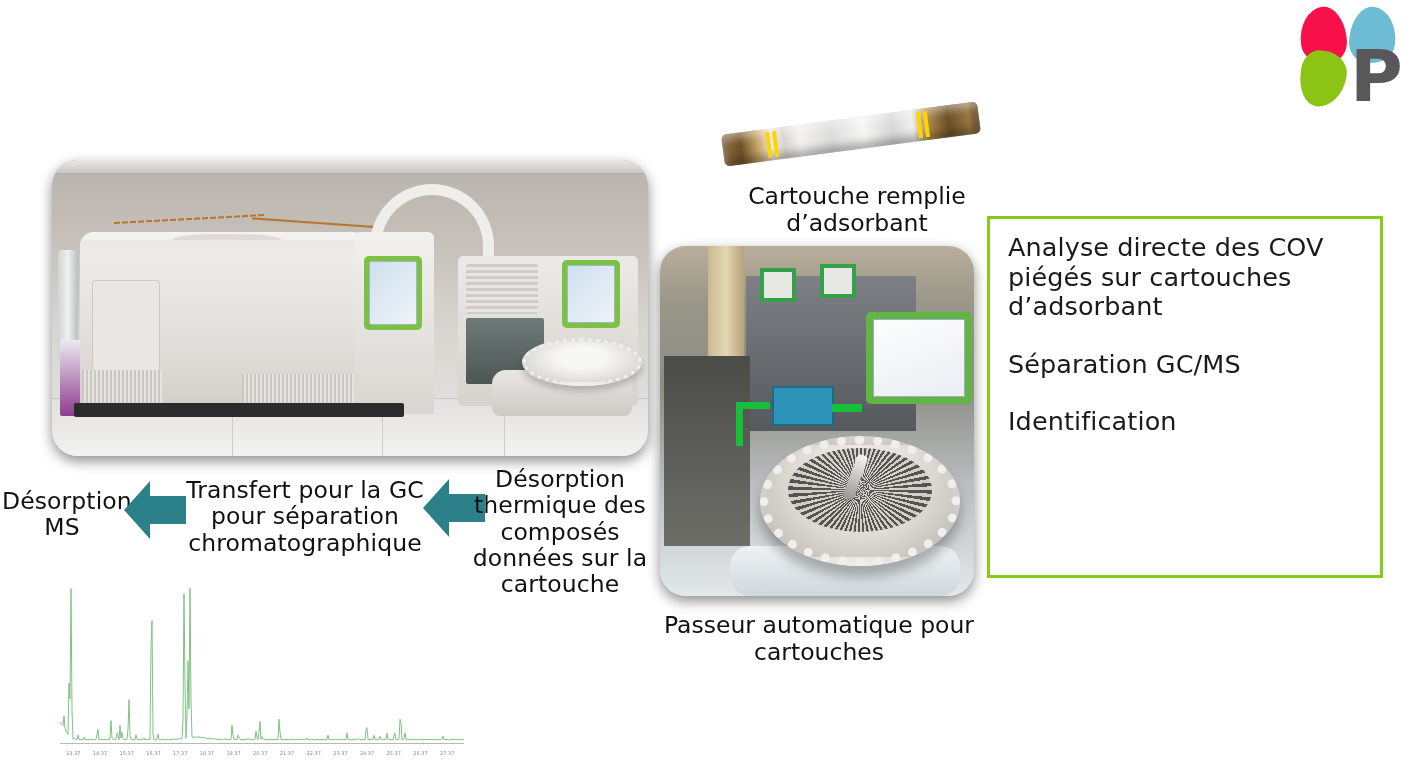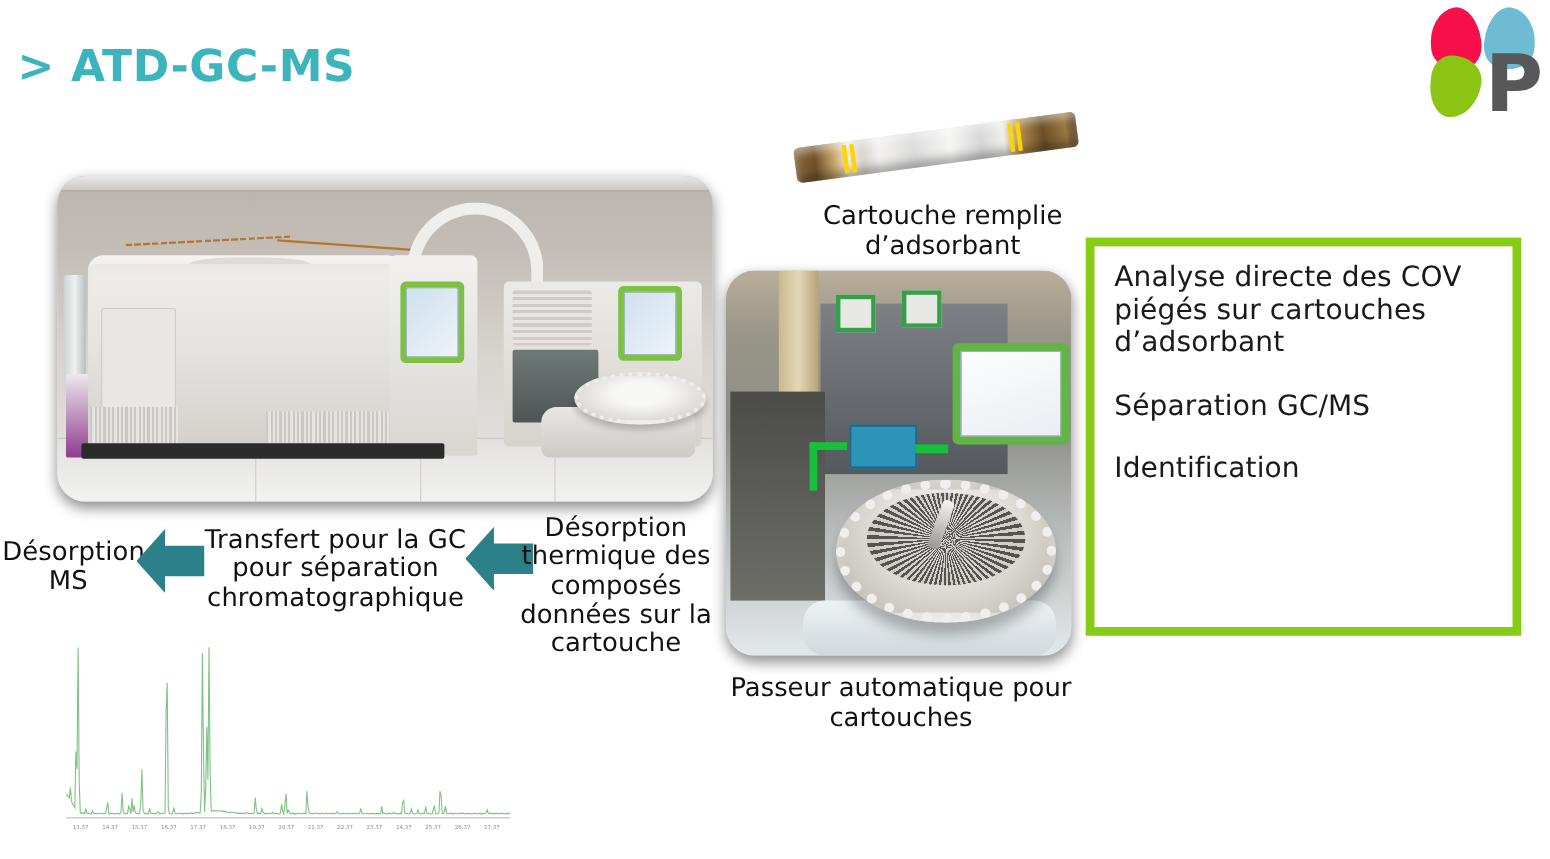--- a/index.html
+++ b/index.html
@@ -146,21 +146,21 @@
      background:linear-gradient(to bottom,#f4f4f2,#9a9894); border-radius:4px; transform:rotate(20deg);}
   #as2-foot { position:absolute; left:70px; top:300px; width:230px; height:50px;
      background:linear-gradient(to bottom,#eef2f4,#cfd8dc); border-radius:20px;}
   #as2-left { position:absolute; left:4px; top:110px; width:86px; height:190px;
      background:linear-gradient(to bottom,#4b4c48,#6d6e68);}
   .garrow { position:absolute; background:#17c03a; }
 
   
   #bullets {
     position:absolute; left:987px; top:216px; width:396px; height:362px;
-    border: 8px solid #84cc16; background:#ffffff;
+    border: 3px solid #84cc16; background:#ffffff;
     padding: 14px 16px 0 18px;
   }
   .bullet {
     font-size: 25.5px; color:#1a1a1a; line-height:1.16;
     margin-bottom: 28px; letter-spacing:.1px;
   }
   .bullet:last-child { margin-bottom:0; }
 
   
   .arrow-left {
@@ -192,21 +192,20 @@
   #chroma-axis { position:absolute; left:0; bottom:24px; width:404px; height:1px; background:#b9b9b9; }
   #chroma-ticks { position:absolute; left:0; bottom:10px; width:404px; height:13px; }
   .tk { position:absolute; bottom:2px; font-size:5px; color:#8a8a8a;
         transform:translateX(-50%); white-space:nowrap; font-family:"DejaVu Sans", sans-serif;}
 </style>
 </head>
 <body>
 
 <div id="slide">
 
-  <div id="title">&gt; ATD-GC-MS</div>
 
   <div id="logo">
     <div class="petal tl"></div>
     <div class="petal tr"></div>
     <div class="petal bl"></div>
     <div id="logo-p">P</div>
   </div>
 
   <div class="photo" id="photo-gcms">
     <div class="inner">

